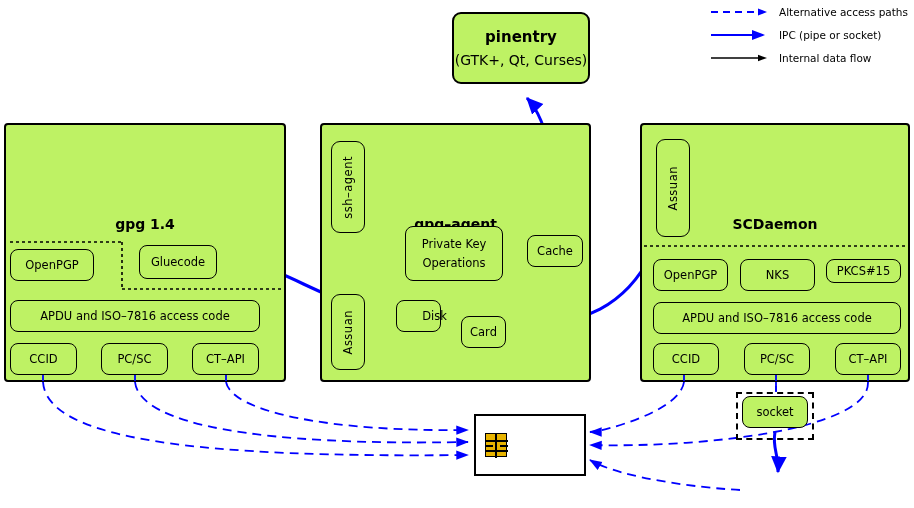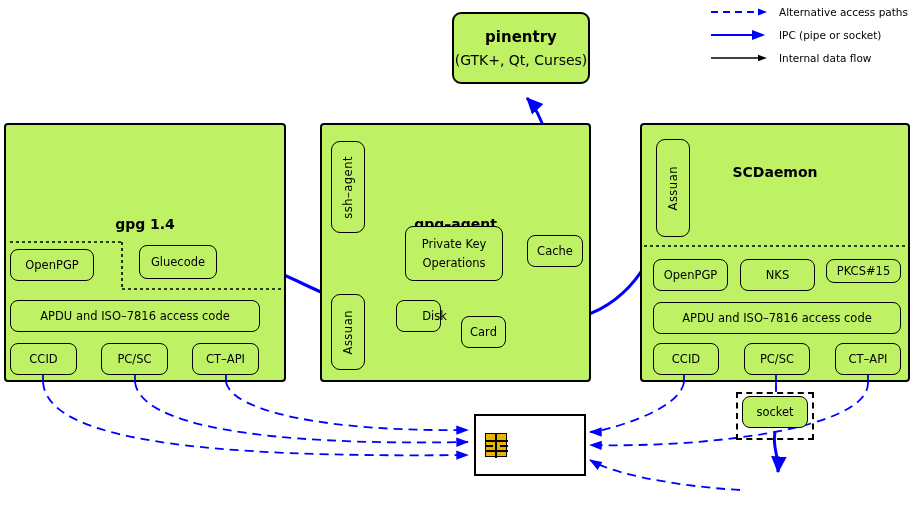--- a/index.html
+++ b/index.html
@@ -289,21 +289,21 @@
   <div class="node small-box rounded" style="left:527px; top:235px; width:56px; height:32px;">
     <span>Cache</span>
   </div>
   <div class="node small-box rounded" style="left:396px; top:300px; width:45px; height:32px;padding-left:32px;">
     <span>Disk</span>
   </div>
   <div class="node small-box rounded" style="left:461px; top:300px; width:45px; height:32px;margin-top:16px;">
     <span>Card</span>
   </div>
 
-  <div class="node container-node" style="left:640px; top:123px; width:270px; height:259px; ">
+  <div class="node container-node" style="left:640px; top:123px; width:270px; height:259px; padding-top:52px;">
     <div class="container-title">SCDaemon</div>
   </div>
 
   <div class="node vert-box" style="left:656px; top:139px; width:34px; height:98px;">
     <span class="vert-label">Assuan</span>
   </div>
 
   <svg class="dotted-region" style="left:640px; top:243px; width:270px; height:6px;" viewBox="0 0 270 6">
     <line x1="4" y1="3" x2="266" y2="3" stroke="#000000" stroke-width="1.6" stroke-dasharray="3,3"></line>
   </svg>

